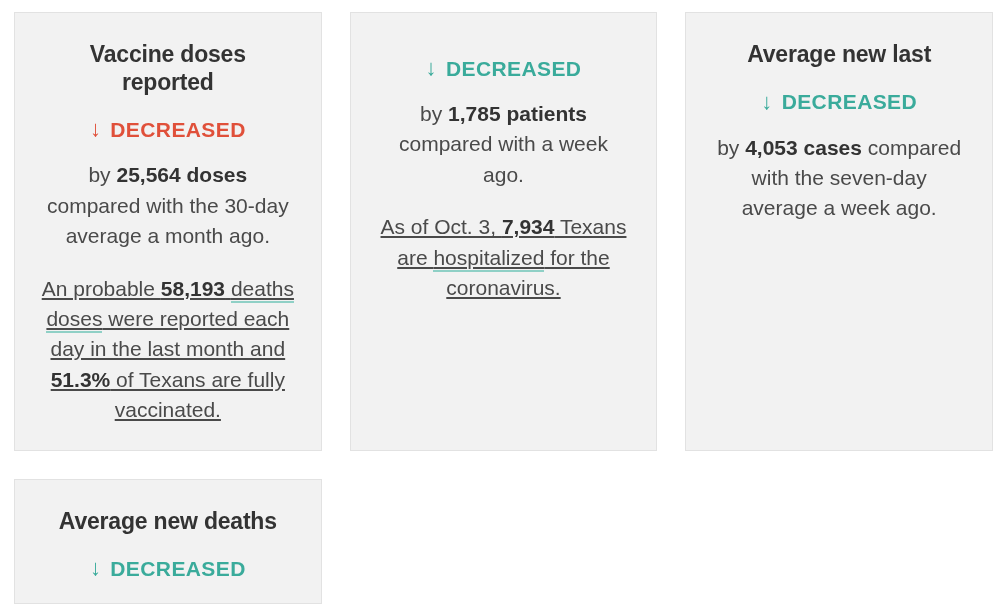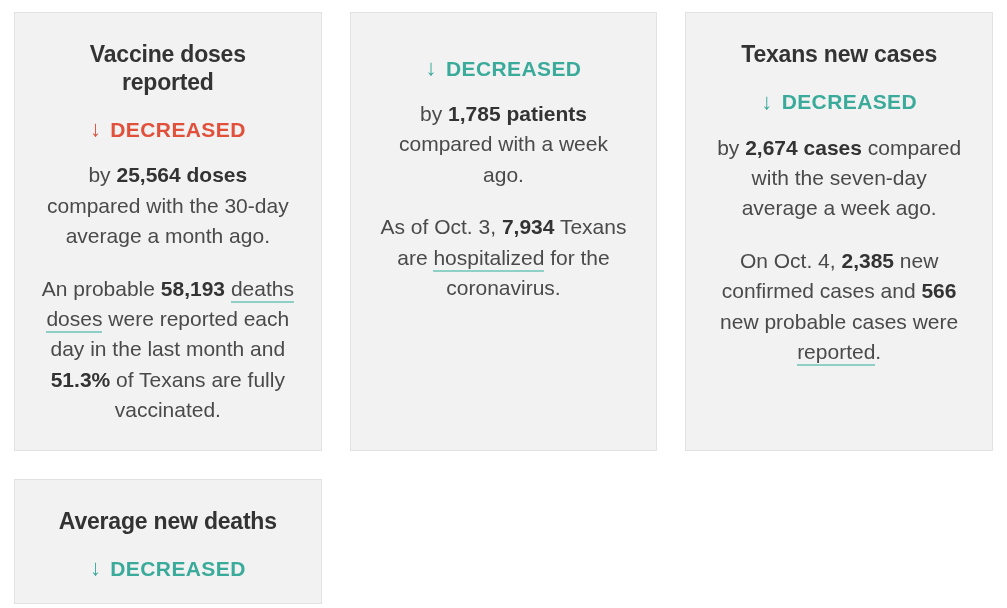--- a/index.html
+++ b/index.html
@@ -60,20 +60,21 @@
   }
   .body-text {
     margin-top: 20px;
     font-size: 21px;
     line-height: 1.45;
     color: #4a4a4a;
     max-width: 430px;
   }
   .body-text.second {
     margin-top: 22px;
+    text-decoration: underline;
   }
   .body-text b {
     color: #333333;
     font-weight: bold;
   }
   .link {
     border-bottom: 2px solid #8fd0c6;
     padding-bottom: 1px;
   }
   .narrow { max-width: 420px; }
@@ -100,29 +101,28 @@
       <span class="arrow">↓</span>
       <span>DECREASED</span>
     </div>
     <div class="body-text">
       <span>by </span><b>1,785 patients</b><span> compared with a week ago.</span>
     </div>
     <div class="body-text second narrow"><span>As of Oct. 3, </span><b>7,934</b><span> Texans are </span><span class="link">hospitalized</span><span> for the coronavirus.</span></div>
   </div>
 
   <div class="card">
-    <div class="card-title">Texans new cases</div>
+    <div class="card-title">Average new last</div>
     <div class="trend" style="color: rgb(58, 171, 155);">
       <span class="arrow">↓</span>
       <span>DECREASED</span>
     </div>
     <div class="body-text">
-      <span>by </span><b>2,674 cases</b><span> compared with the seven-day average a week ago.</span>
+      <span>by </span><b>4,053 cases</b><span> compared with the seven-day average a week ago.</span>
     </div>
-    <div class="body-text second narrow"><span>On Oct. 4, </span><b>2,385</b><span> new confirmed cases and </span><b>566</b><span> new probable cases were </span><span class="link">reported</span><span>.</span></div>
   </div>
 
   <div class="card">
     <div class="card-title">Average new deaths</div>
     <div class="trend" style="color: rgb(58, 171, 155);">
       <span class="arrow">↓</span>
       <span>DECREASED</span>
     </div>
   </div>
 

